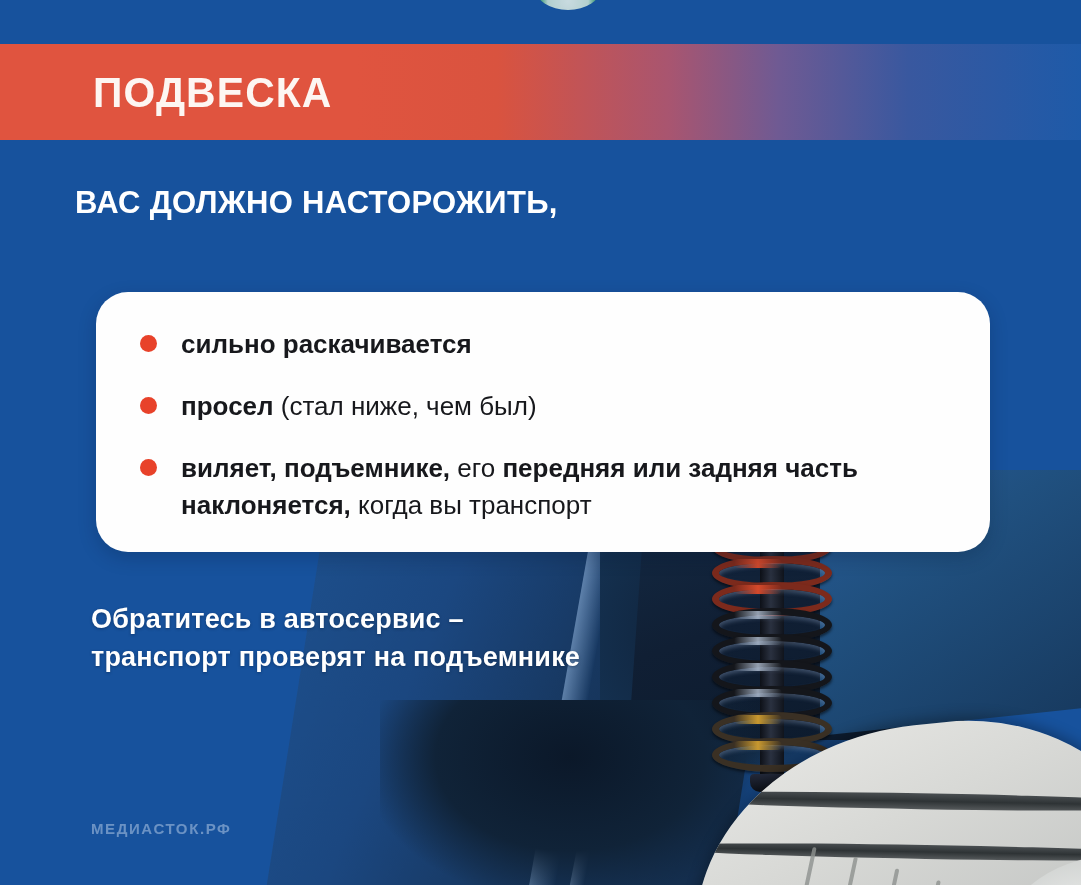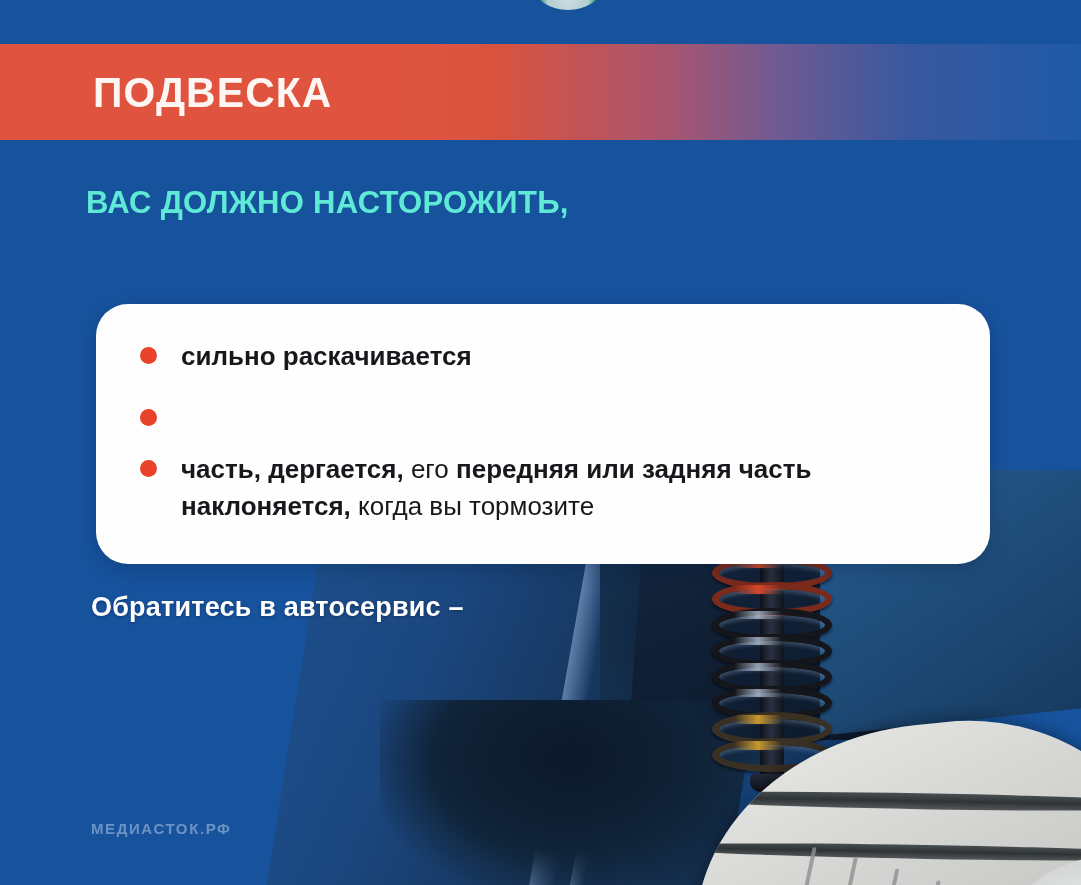--- a/index.html
+++ b/index.html
@@ -141,47 +141,47 @@
     font-weight:bold;
     letter-spacing:1.2px;
     line-height:1;
     font-stretch:condensed;
     transform:scaleX(.95);
     transform-origin:left center;
   }
 
   
   .heading{
-    position:absolute;left:86px;top:182px;
-    color:#5eead4;font-size:31px;font-weight:bold;line-height:1.33;
+    position:absolute;left:75px;top:182px;
+    color:#ffffff;font-size:31px;font-weight:bold;line-height:1.33;
     letter-spacing:.3px;
   }
 
   
   .card{
-    position:absolute;left:96px;top:304px;width:894px;height:260px;
+    position:absolute;left:96px;top:292px;width:894px;height:260px;
     background:#fefefe;border-radius:32px;
     box-shadow:0 6px 18px rgba(5,24,52,.22);
     padding:34px 26px 0 44px;
   }
   .bullet-row{display:flex;align-items:flex-start;margin-bottom:25px;}
   .dot{
     flex:0 0 auto;width:17px;height:17px;border-radius:50%;
     background:#e8422a;margin-top:9px;margin-right:24px;
   }
   .bullet-text{
     color:#17181c;font-size:26px;line-height:1.42;
     max-width:780px;
   }
   .bullet-text b{font-weight:bold;}
   .bullet-text span.reg{font-weight:normal;}
 
   
   .footer-text{
-    position:absolute;left:91px;top:588px;
+    position:absolute;left:91px;top:600px;
     color:#ffffff;font-size:27px;font-weight:bold;line-height:1.42;
     letter-spacing:.2px;
     text-shadow:0 1px 3px rgba(8,30,62,.45);
   }
 
   
   .watermark{
     position:absolute;left:91px;top:820px;
     color:rgba(224,236,250,.42);
     font-size:15px;font-weight:bold;letter-spacing:1.6px;
@@ -261,27 +261,29 @@
   </div>
 
   <div class="card">
     <div id="bullets">
         <div class="bullet-row">
           <div class="dot"></div>
           <div class="bullet-text"><b>сильно раскачивается</b></div>
         </div>
         <div class="bullet-row">
           <div class="dot"></div>
+          <div class="bullet-text"><b>просел</b><span class="reg"> (стал ниже, чем был)</span></div>
         </div>
         <div class="bullet-row">
           <div class="dot"></div>
-          <div class="bullet-text"><b>часть, дергается,</b><span class="reg"> его </span><b>передняя или задняя часть наклоняется,</b><span class="reg"> когда вы тормозите</span></div>
+          <div class="bullet-text"><b>виляет, подъемнике,</b><span class="reg"> его </span><b>передняя или задняя часть наклоняется,</b><span class="reg"> когда вы транспорт</span></div>
         </div>
       </div>
   </div>
 
   <div class="footer-text">
     <div>Обратитесь в автосервис –</div>
+    <div>транспорт проверят на подъемнике</div>
   </div>
 
   <div class="watermark">МЕДИАСТОК.РФ</div>
 
 </div>
 
 </body></html>

